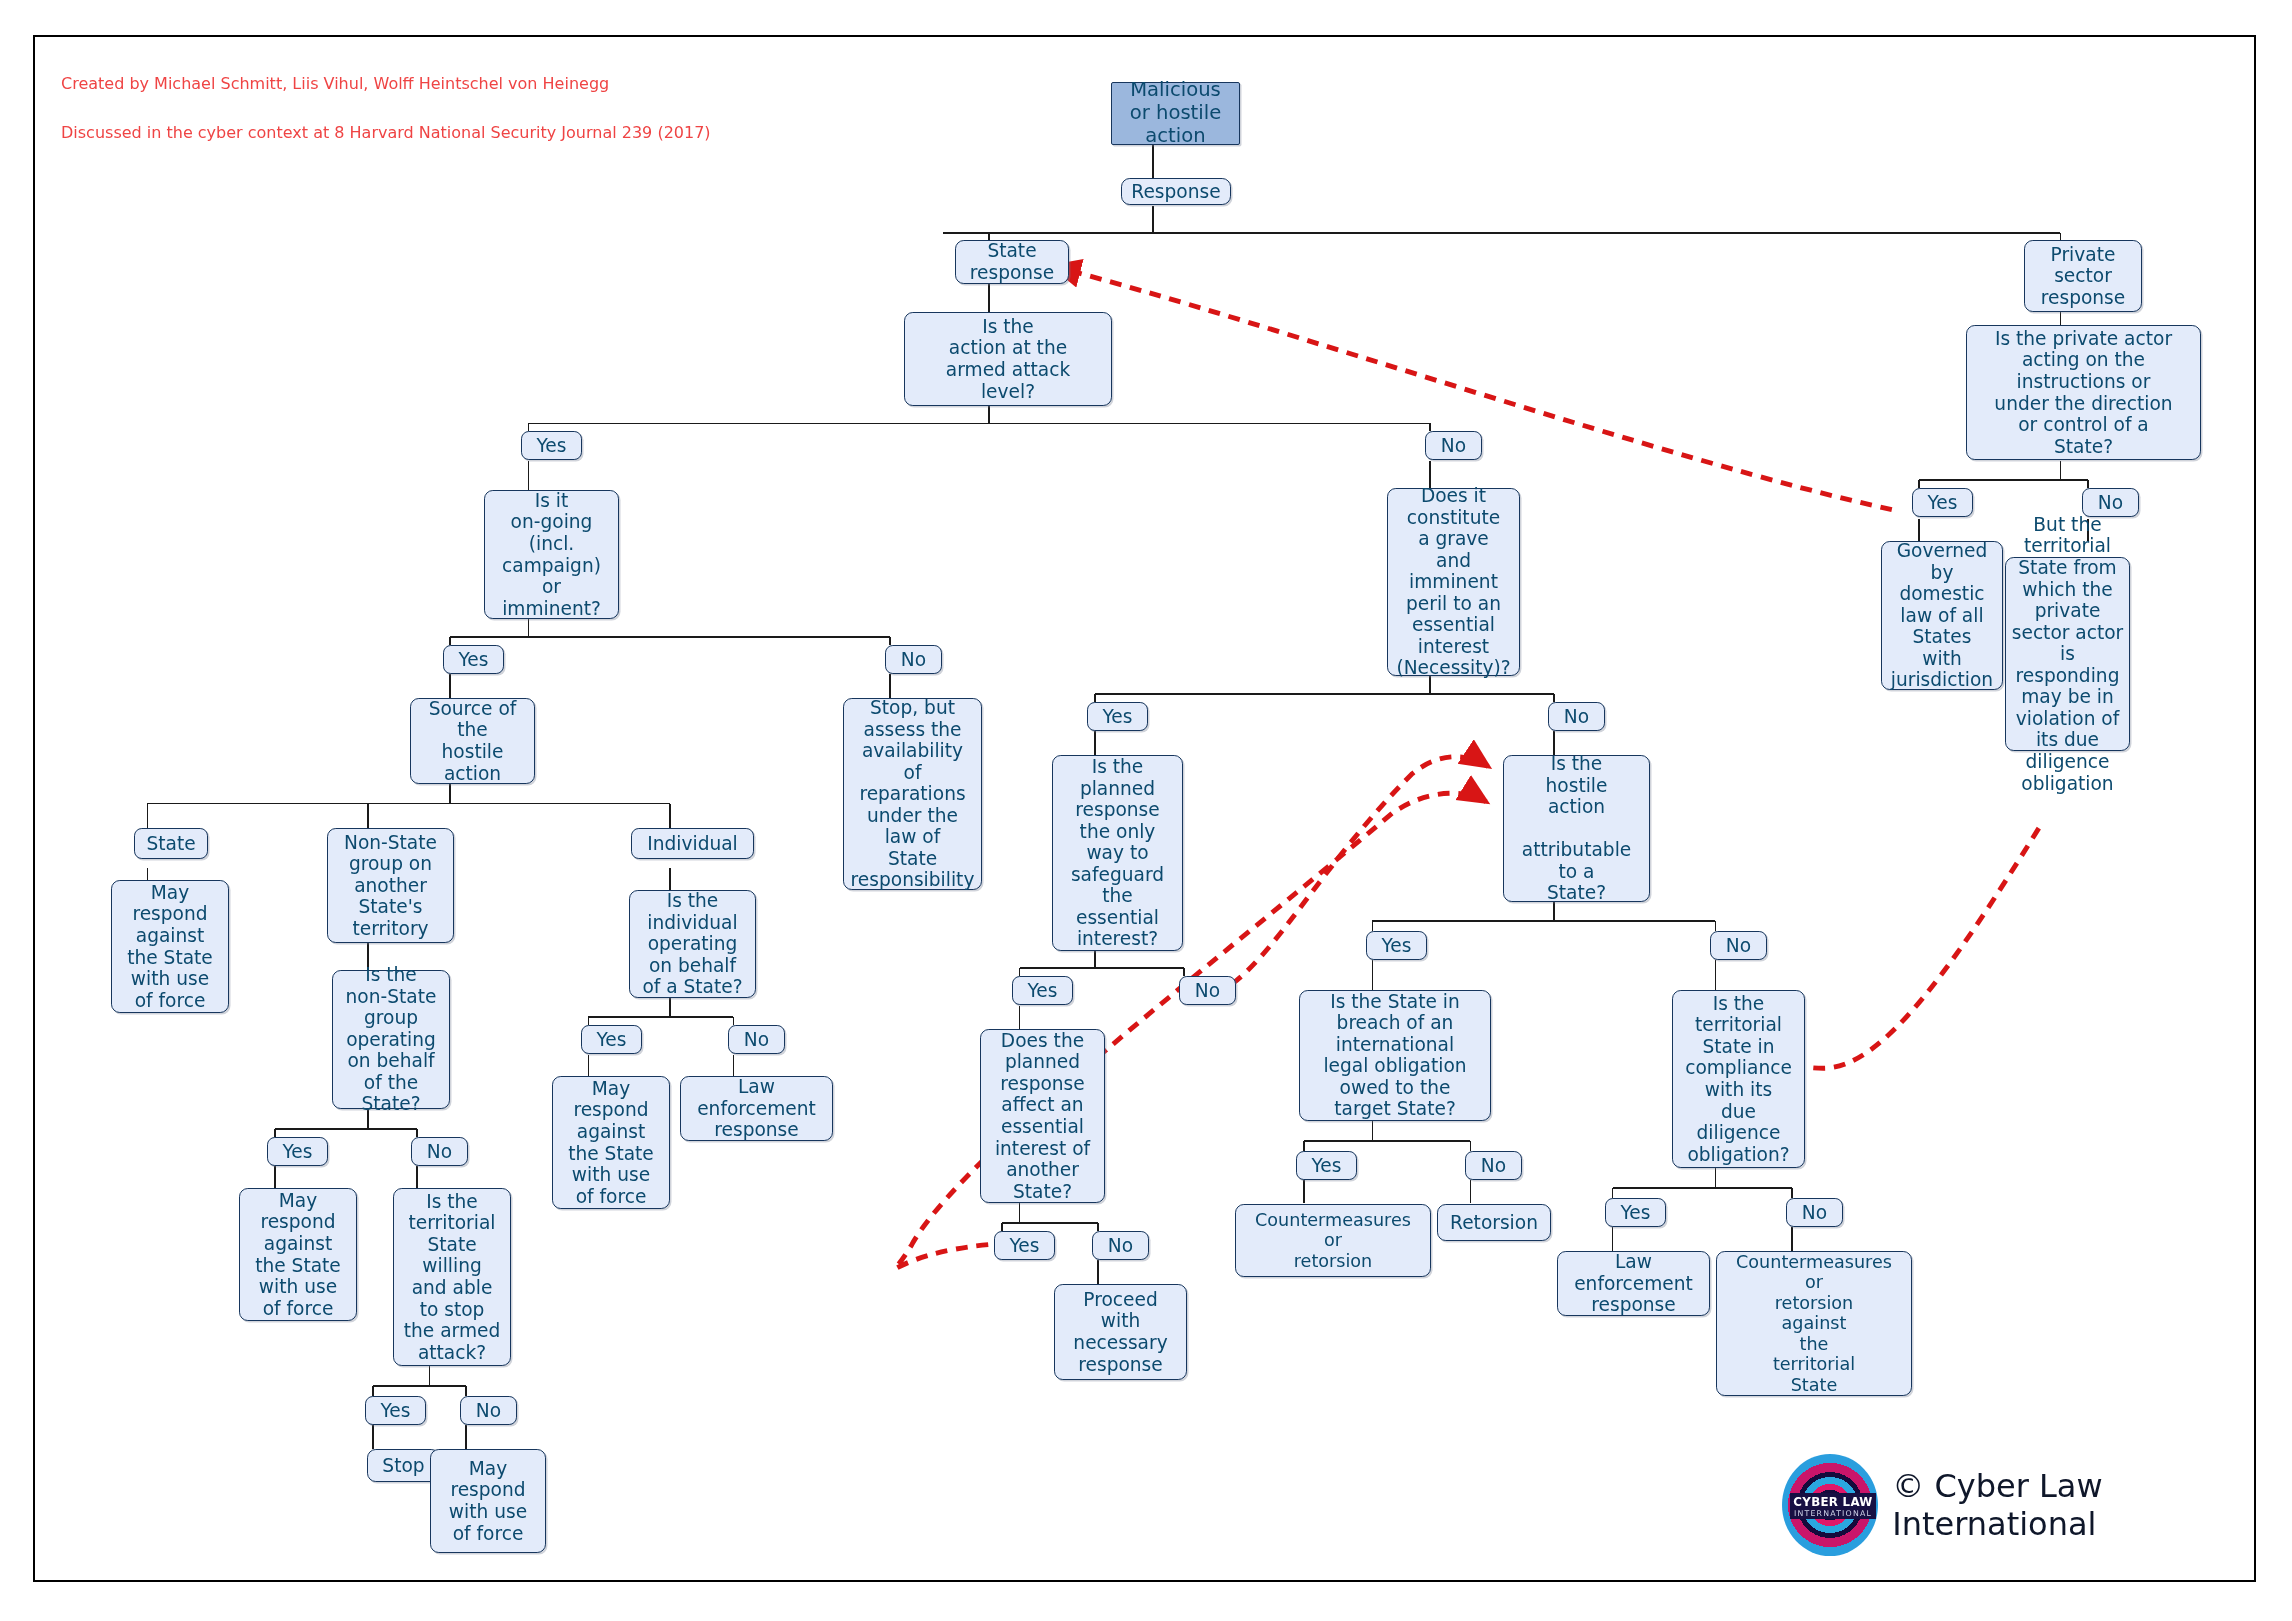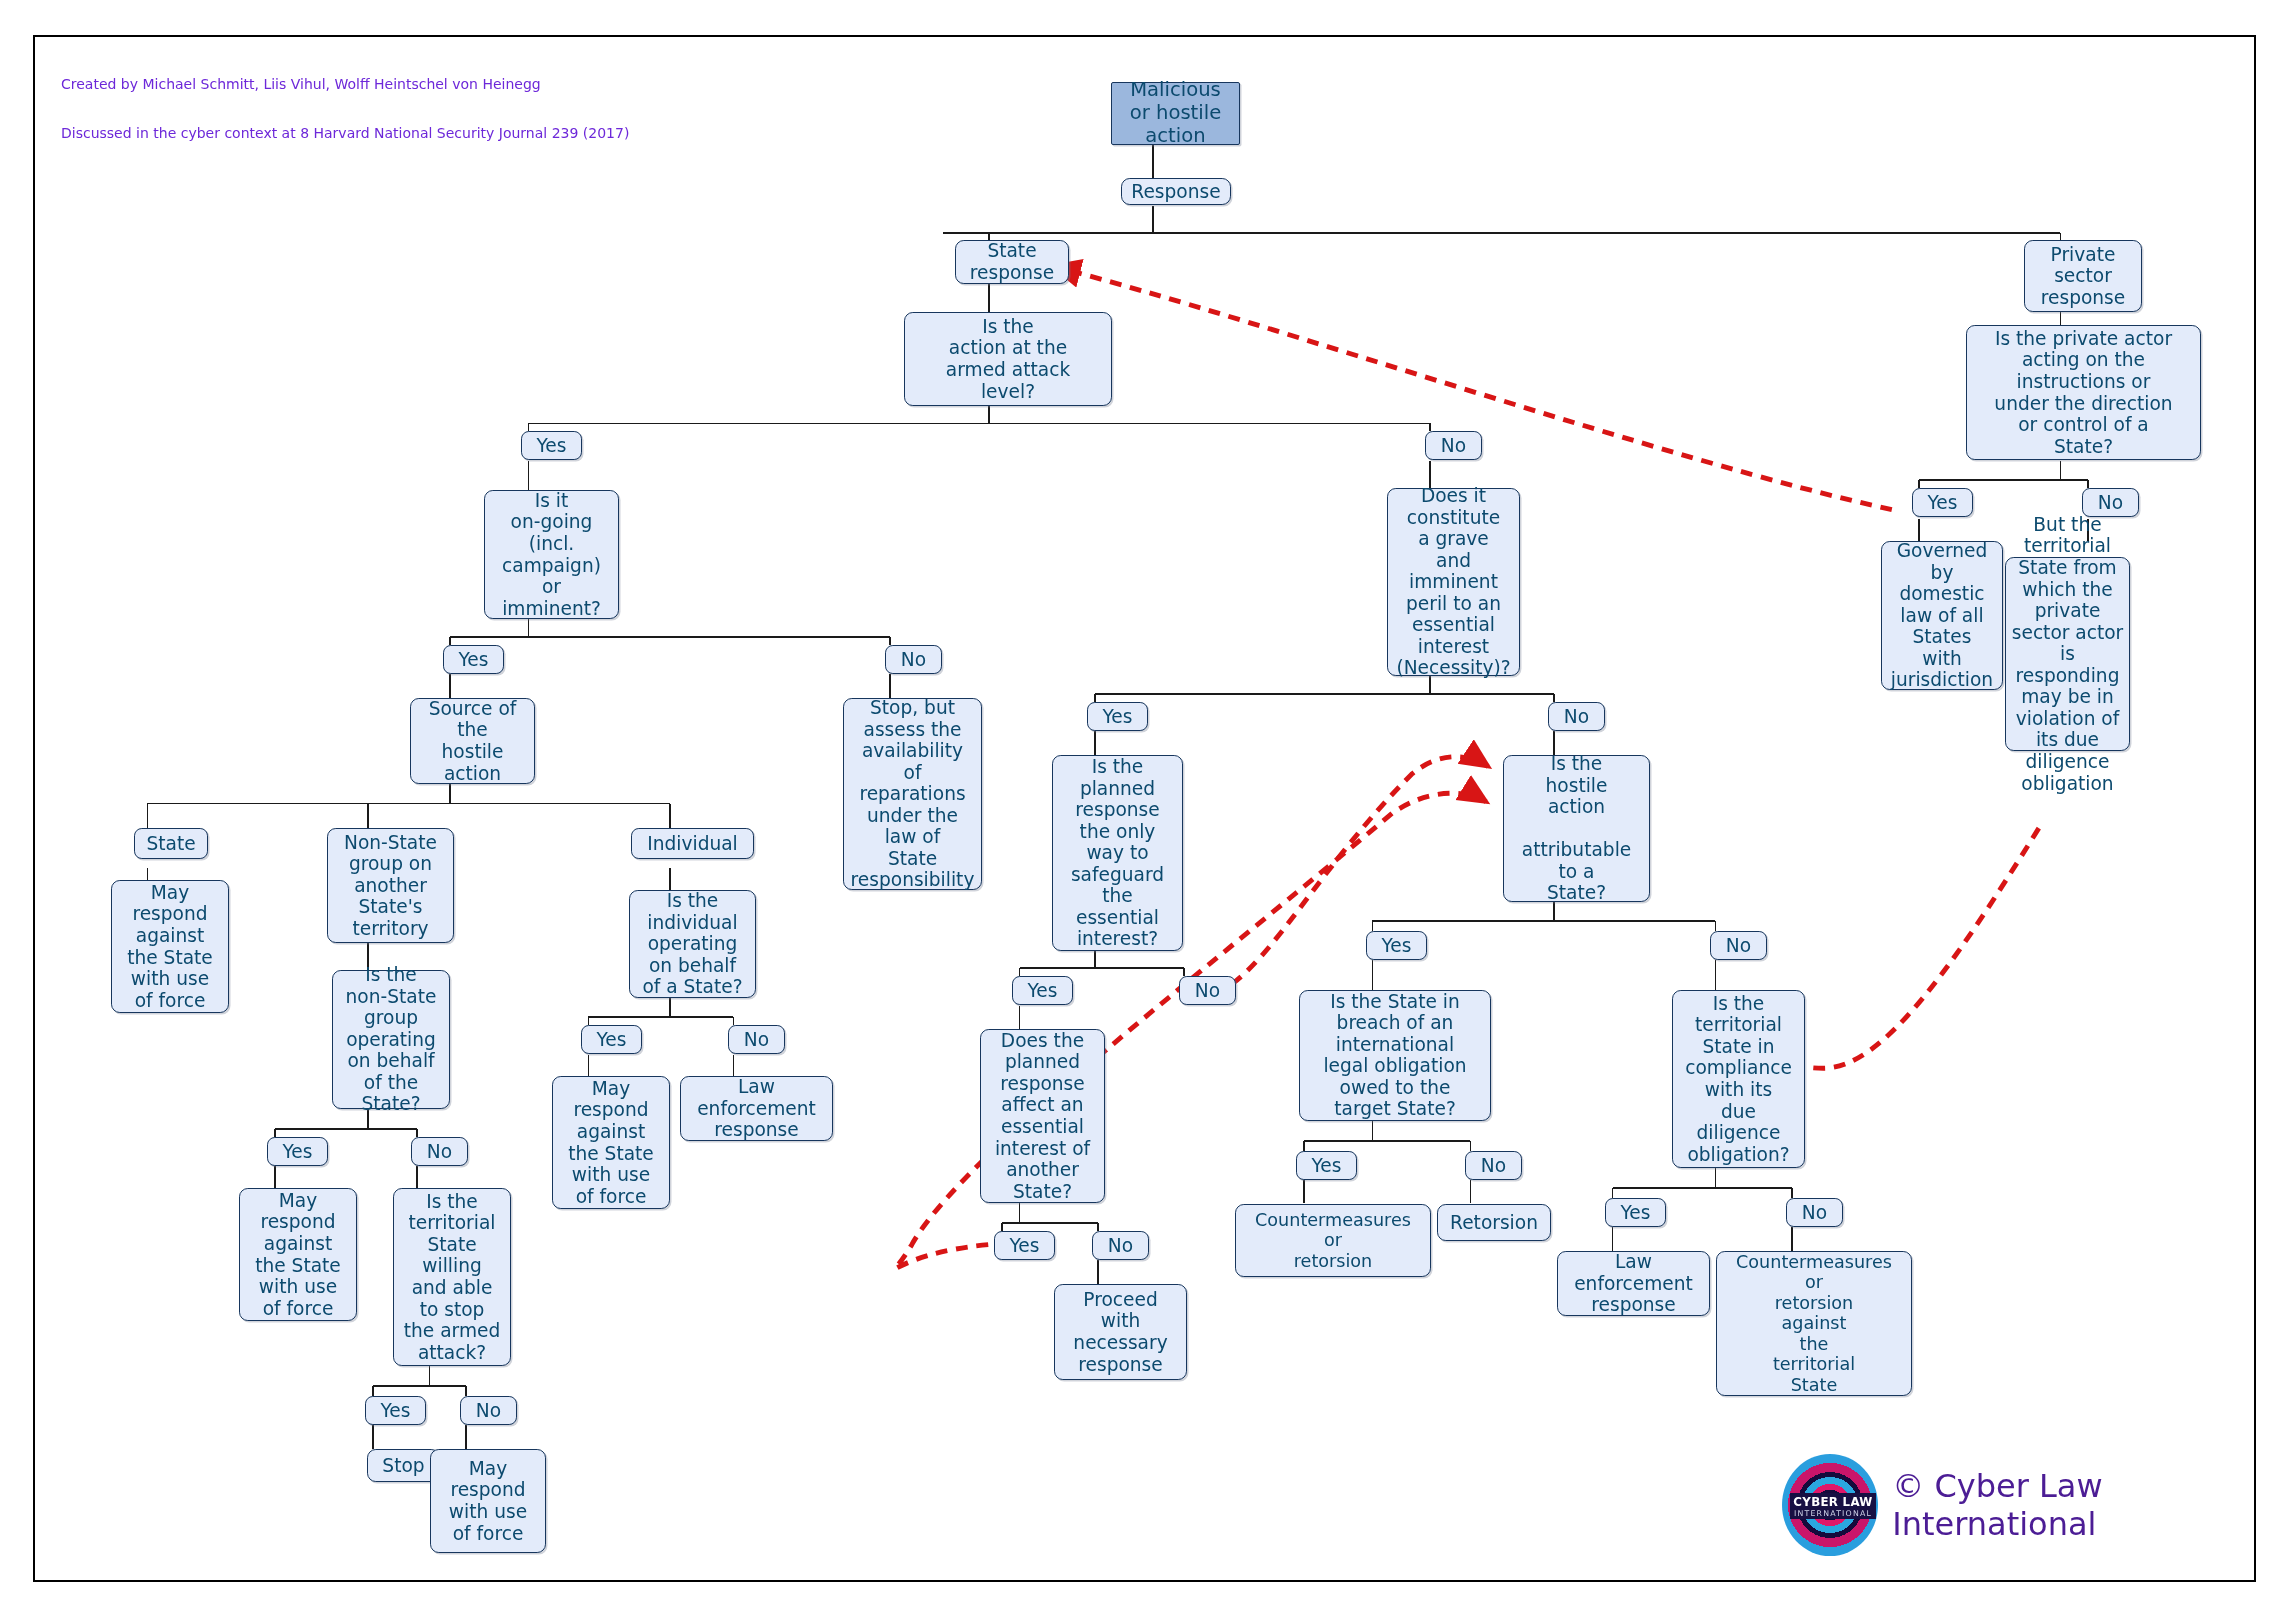--- a/index.html
+++ b/index.html
@@ -1,19 +1,19 @@
 <!DOCTYPE html>
 <html><head>
 <meta charset="utf-8">
 <style>
   html,body{margin:0;padding:0;background:#ffffff;}
   body{width:2293px;height:1621px;font-family:"DejaVu Sans",sans-serif;}
   #page{position:relative;width:2293px;height:1621px;background:#ffffff;overflow:hidden;}
   #frame{position:absolute;left:33px;top:35px;width:2223px;height:1547px;border:2.9px solid #000;box-sizing:border-box;background:#fff;}
-  #credits{position:absolute;left:61px;top:47px;font-family:"DejaVu Sans",sans-serif;font-size:14px;line-height:24.5px;color:#6d28d9;white-space:pre-line;}
+  #credits{position:absolute;left:61px;top:47px;font-family:"DejaVu Sans",sans-serif;font-size:16px;line-height:24.5px;color:#ef4444;white-space:pre-line;}
   #credits div{white-space:nowrap;}
 
   svg#wires{position:absolute;left:0;top:0;width:2293px;height:1621px;pointer-events:none;}
 
   .node{position:absolute;box-sizing:border-box;background:#e3ebfa;border:1.6px solid #17365d;
         border-radius:8.8px;color:#0c4a6e;font-weight:normal;display:flex;align-items:center;
         justify-content:center;text-align:center;line-height:1.16;
         font-family:"DejaVu Sans",sans-serif;
         box-shadow:1.5px 1.5px 0 rgba(120,130,150,.35);margin-left:23px;}
   .node span{display:block;white-space:pre-line;padding:0 2.9px;}
@@ -23,21 +23,21 @@
   .n19{font-size:18.6px;}
   .n20{font-size:19.6px;}
 
   #logo-wrap{position:absolute;left:1782px;top:1454px;display:flex;align-items:center;gap:14px;}
   #logo-mark{position:relative;width:102px;height:102px;border-radius:50%;
     background:radial-gradient(circle at 50% 50%, #140a3c 0 22%, #e0186a 22% 30%, #2aa7e0 30% 40%, #140a3c 40% 47%, #c9156a 47% 60%, #2a9ede 60% 74%, #140a3c 74% 100%);
     overflow:hidden;}
   #logo-mark .band{position:absolute;left:7.8px;top:39px;width:86px;height:25.5px;background:#171043;}
   #logo-mark .t1{position:absolute;left:0;top:41px;width:102px;text-align:center;color:#fff;font-size:11.8px;font-weight:bold;letter-spacing:0.3px;font-family:"DejaVu Sans",sans-serif;}
   #logo-mark .t2{position:absolute;left:0;top:55px;width:102px;text-align:center;color:#cfd3e8;font-size:7.8px;letter-spacing:1.2px;font-family:"DejaVu Sans",sans-serif;}
-  #logo-text{font-size:32px;color:#4c1d95;font-family:"DejaVu Sans",sans-serif;}
+  #logo-text{font-size:32px;color:#0f172a;font-family:"DejaVu Sans",sans-serif;}
 </style>
 </head>
 <body>
 
 <div id="page">
   <div id="frame"></div>
 
   <div id="credits">
     <div>Created by Michael Schmitt, Liis Vihul, Wolff Heintschel von Heinegg</div>
     <div>Discussed in the cyber context at 8 Harvard National Security Journal 239 (2017)</div>

